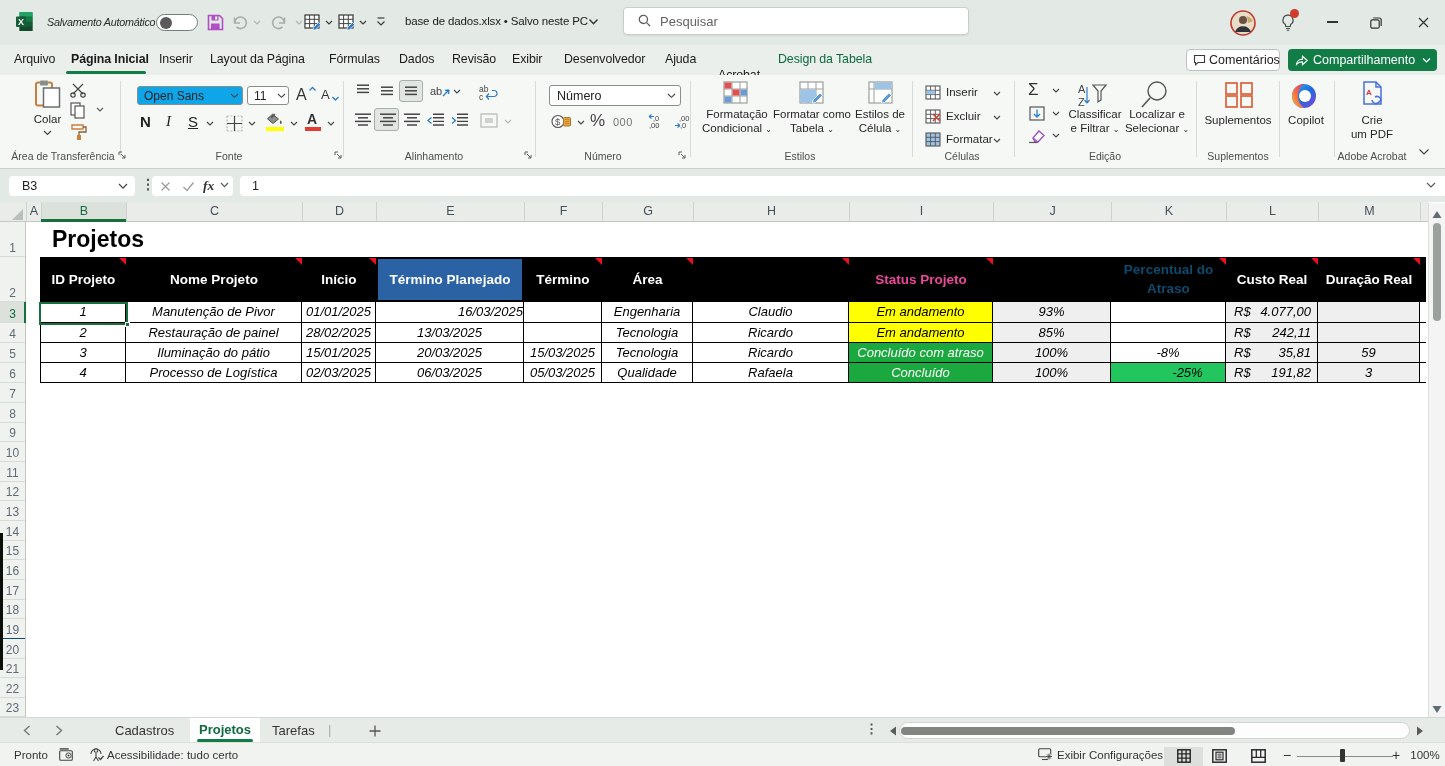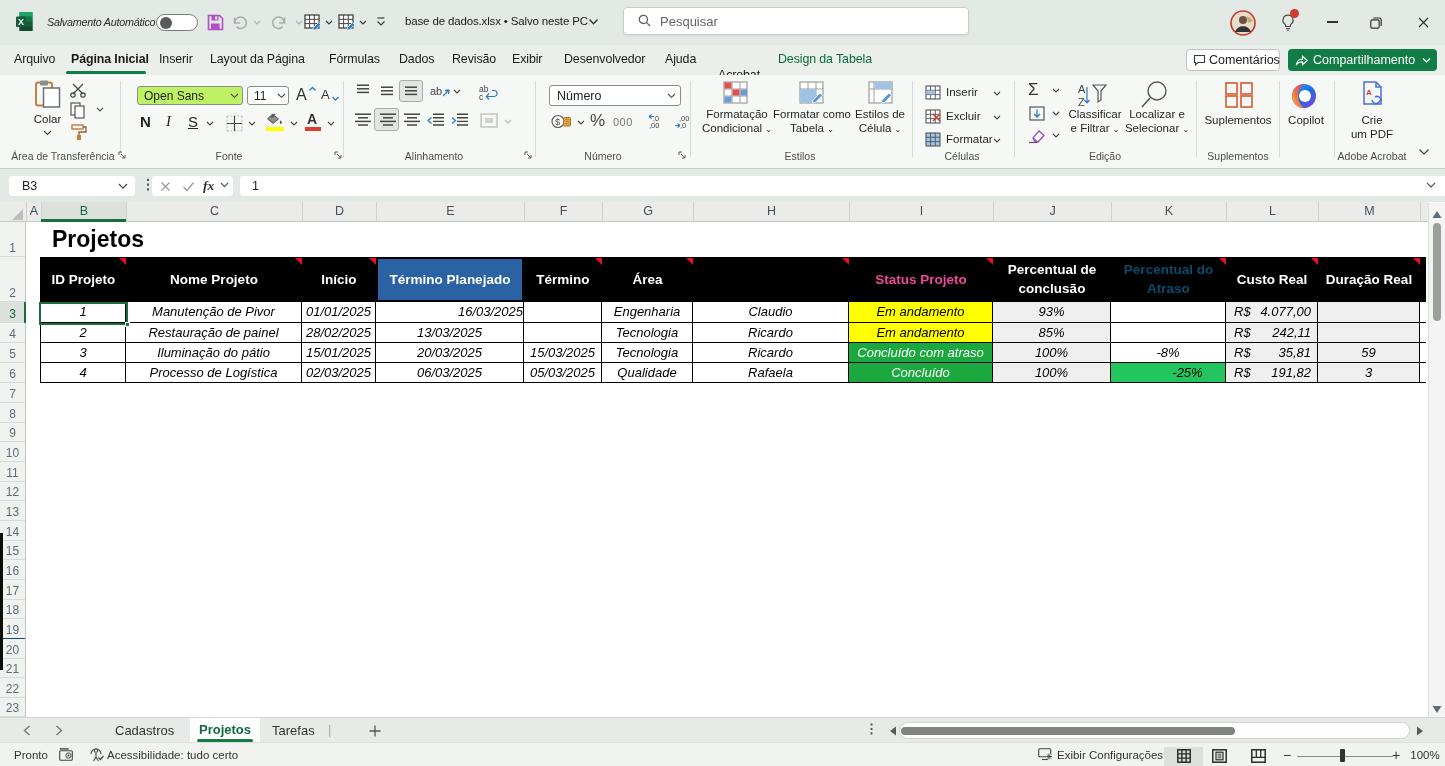--- a/index.html
+++ b/index.html
@@ -169,21 +169,21 @@
 <rect x="5" y="4" width="9" height="12" fill="#fff" stroke="#555" stroke-width="1.2"></rect>
 </svg>
 <svg class="abs" style="left:96px;top:32px" width="8" height="6" viewBox="0 0 8 6">
       <path d="M1 1 L4 4 L7 1" fill="none" stroke="#555" stroke-width="1.1"></path>
     </svg>
 <svg class="abs" style="left:70px;top:49px" width="17" height="16" viewBox="0 0 17 16">
 <path d="M2 1 h11 v4 h-11 z" fill="none" stroke="#c77f41" stroke-width="1.4"></path>
 <path d="M13 3 h3 v5 h-7 v3" fill="none" stroke="#8a6133" stroke-width="1.3"></path>
 <rect x="7" y="11" width="4" height="5" fill="#c77f41"></rect>
 </svg>
-<div class="abs" style="left:137px;top:11px;width:106px;height:19px;background:#bef264;border:1px solid #898f89;border-radius:3px;font-size:12px;color:#222;padding:2px 0 0 6px;">Open Sans</div>
+<div class="abs" style="left:137px;top:11px;width:106px;height:19px;background:#0ea5e9;border:1px solid #898f89;border-radius:3px;font-size:12px;color:#222;padding:2px 0 0 6px;">Open Sans</div>
 <svg class="abs" style="left:230px;top:18px" width="9" height="6" viewBox="0 0 9 6">
       <path d="M1 1 L4.5 4.3 L8 1" fill="none" stroke="#444" stroke-width="1.1"></path>
     </svg>
 <div class="abs" style="left:247px;top:11px;width:42px;height:19px;background:#fff;border:1px solid #898f89;border-radius:3px;font-size:12px;color:#222;padding:2px 0 0 6px;">11</div>
 <svg class="abs" style="left:277px;top:18px" width="9" height="6" viewBox="0 0 9 6">
       <path d="M1 1 L4.5 4.3 L8 1" fill="none" stroke="#444" stroke-width="1.1"></path>
     </svg>
 <svg class="abs" style="left:296px;top:10px" width="22" height="17" viewBox="0 0 22 17">
       <text x="0" y="15" font-size="16" fill="#333" font-family="Liberation Sans">A</text>
       <path d="M13.5 5.5 L16.5 2.5 L19.5 5.5" fill="none" stroke="#2d7ec6" stroke-width="1.3"></path>
@@ -496,21 +496,20 @@
 <div class="abs" style="left:52px;top:24px;font-size:23px;font-weight:bold;color:#000;">Projetos</div>
 <div class="abs" style="left:40px;top:54.5px;width:1386px;height:45.5px;background:#000;"></div>
 <div class="abs" style="left:41px;top:55.5px;width:85px;height:41px;color:#fff;font-weight:bold;font-size:13.5px;text-align:center;line-height:43px;">ID Projeto</div>
 <div class="abs" style="left:126px;top:55.5px;width:176px;height:41px;color:#fff;font-weight:bold;font-size:13.5px;text-align:center;line-height:43px;">Nome Projeto</div>
 <div class="abs" style="left:302px;top:55.5px;width:74px;height:41px;color:#fff;font-weight:bold;font-size:13.5px;text-align:center;line-height:43px;">Início</div>
 <div class="abs" style="left:378px;top:56.5px;width:144px;height:41px;background:#2a62a4;"></div>
 <div class="abs" style="left:376px;top:55.5px;width:148px;height:41px;color:#fff;font-weight:bold;font-size:13.5px;text-align:center;line-height:43px;">Término Planejado</div>
 <div class="abs" style="left:524px;top:55.5px;width:78px;height:41px;color:#fff;font-weight:bold;font-size:13.5px;text-align:center;line-height:43px;">Término</div>
 <div class="abs" style="left:602px;top:55.5px;width:91px;height:41px;color:#fff;font-weight:bold;font-size:13.5px;text-align:center;line-height:43px;">Área</div>
 <div class="abs" style="left:849px;top:55.5px;width:144px;height:41px;color:#ec4899;font-weight:bold;font-size:13.5px;text-align:center;line-height:43px;">Status Projeto</div>
-<div class="abs" style="left:993px;top:59.0px;width:118px;height:41px;color:#fff;font-weight:bold;font-size:13.5px;text-align:center;line-height:18.5px;">Percentual de<br>conclusão</div>
 <div class="abs" style="left:1111px;top:59.0px;width:115px;height:41px;color:#0c4a6e;font-weight:bold;font-size:13.5px;text-align:center;line-height:18.5px;">Percentual do<br>Atraso</div>
 <div class="abs" style="left:1226px;top:55.5px;width:92px;height:41px;color:#fff;font-weight:bold;font-size:13.5px;text-align:center;line-height:43px;">Custo Real</div>
 <div class="abs" style="left:1318px;top:55.5px;width:102px;height:41px;color:#fff;font-weight:bold;font-size:13.5px;text-align:center;line-height:43px;">Duração Real</div>
 <svg class="abs" style="left:119px;top:55.5px" width="7" height="7" viewBox="0 0 7 7">
       <path d="M0 0 H7 V7 Z" fill="#e81123"></path>
     </svg>
 <svg class="abs" style="left:295px;top:55.5px" width="7" height="7" viewBox="0 0 7 7">
       <path d="M0 0 H7 V7 Z" fill="#e81123"></path>
     </svg>
 <svg class="abs" style="left:369px;top:55.5px" width="7" height="7" viewBox="0 0 7 7">

